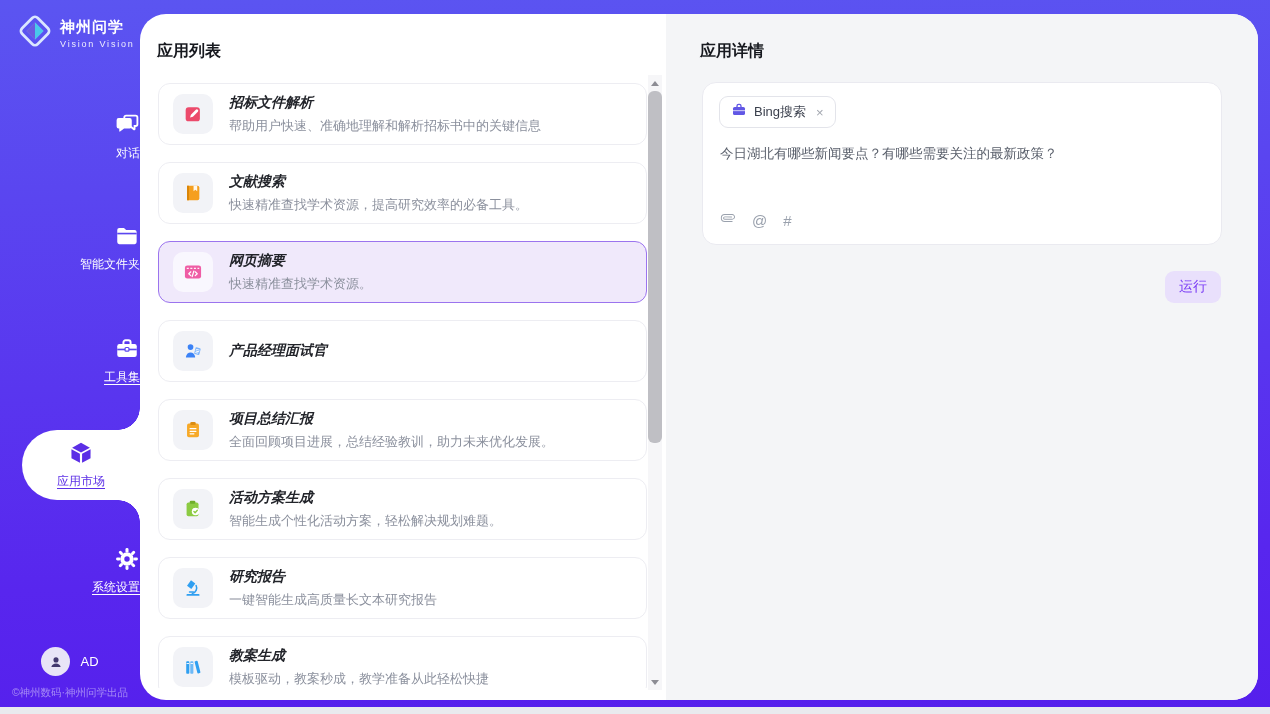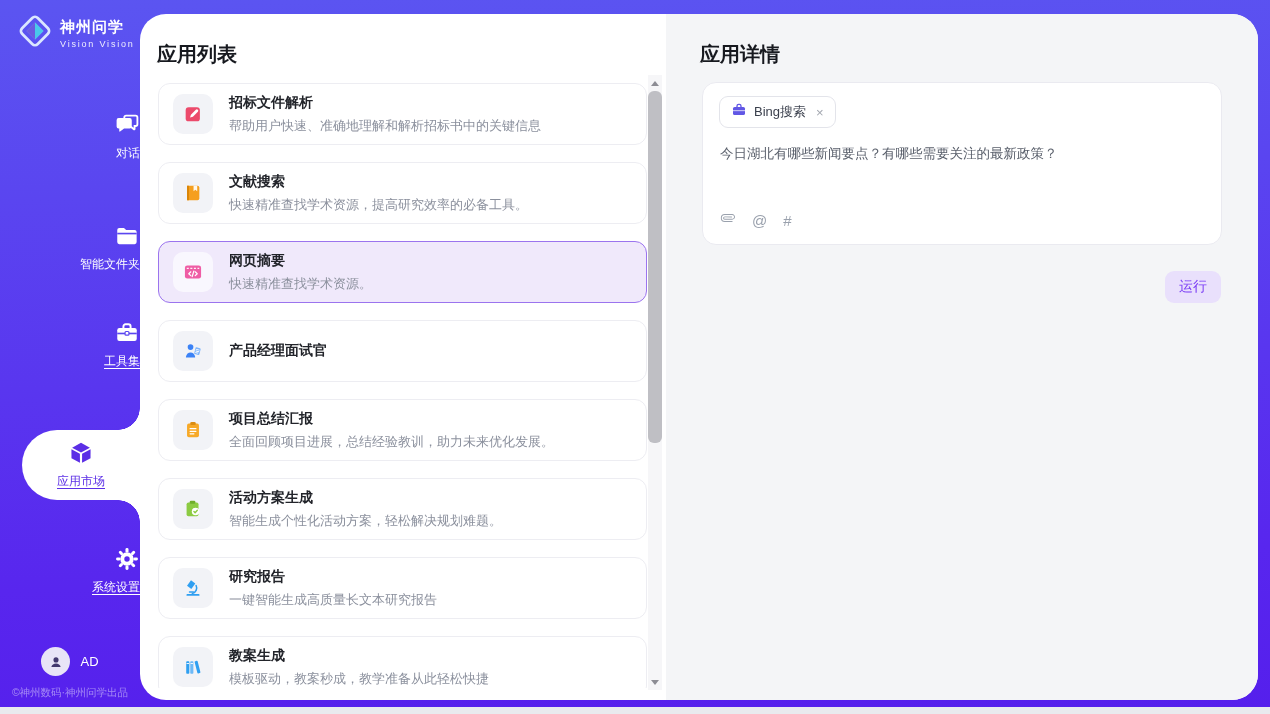--- a/index.html
+++ b/index.html
@@ -33,34 +33,34 @@
   .avatar { width:29px; height:29px; border-radius:50%; background:#e8e4f7;
             display:flex; align-items:center; justify-content:center; }
   .user-initials { color:#fff; font-size:13px; }
   .copyright { position:absolute; top:686px; left:0; width:140px; text-align:center;
                font-size:10.5px; color:rgba(255,255,255,.45); white-space:nowrap; }
 
   
   .main { position:absolute; left:140px; top:14px; width:1118px; height:686px;
           background:#fff; border-radius:26px; display:flex; overflow:hidden; }
 
-  .panel-title { font-size:20px; font-weight:bold; color:#17191f; }
+  .panel-title { font-size:16px; font-weight:bold; color:#17191f; }
 
   
   .list-panel { width:526px; position:relative; flex:none; }
   .list-panel .panel-title { position:absolute; top:27px; left:17px; }
   .cards { position:absolute; top:69px; left:18px; width:489px; bottom:12px;
            display:flex; flex-direction:column; gap:17px; overflow:hidden; }
   .app-card { flex:none; height:62px; background:#fff; border:1px solid #ededf2; border-radius:12px;
               display:flex; align-items:center; padding:0 14px; gap:16px; cursor:pointer; }
   .app-card.selected { background:#f0e9fb; border:1.4px solid #9b74ee; }
   .tile { width:40px; height:40px; border-radius:10px; background:#f2f3f7; flex:none;
           display:flex; align-items:center; justify-content:center; }
   .app-card.selected .tile { background:rgba(255,255,255,.62); }
-  .app-name { font-size:14px; font-weight:bold; color:#22242a; }
+  .app-name { font-size:14px; font-weight:bold; color:#22242a;font-style:italic; }
   .app-desc { font-size:13px; color:#8b909d; margin-top:5px; }
 
   
   .scrollbar { position:absolute; left:508px; top:61px; width:14px; height:615px; background:#f6f6f8; }
   .sb-thumb { position:absolute; left:0; top:16px; width:14px; height:352px; background:#bfbfc4; border-radius:6px; cursor:grab; }
   .sb-arrow { position:absolute; left:0; width:14px; height:14px; display:flex; align-items:center; justify-content:center; cursor:pointer; }
   .sb-arrow.up { top:1px; } .sb-arrow.down { bottom:1px; }
   .tri-up { width:0; height:0; border-left:4px solid transparent; border-right:4px solid transparent; border-bottom:5px solid #8d8d94; }
   .tri-down { width:0; height:0; border-left:4px solid transparent; border-right:4px solid transparent; border-top:5px solid #8d8d94; }
 
@@ -113,21 +113,21 @@
       </div>
       <div class="nav-item" style="top: 223px;">
         <span class="ic">
           <svg viewBox="0 0 24 24" width="26" height="26">
             <path fill="#fff" d="M3 6.4a1.9 1.9 0 0 1 1.9-1.9h4.3l2 2H19a1.9 1.9 0 0 1 1.9 1.9v9.2a1.9 1.9 0 0 1-1.9 1.9H4.9A1.9 1.9 0 0 1 3 17.6z"></path>
             <rect x="3" y="9" width="17.9" height="1.5" fill="#5a46f0"></rect>
           </svg>
         </span>
         <span>智能文件夹</span>
       </div>
-      <div class="nav-item" style="top: 320px;">
+      <div class="nav-item" style="top: 336px;">
         <span class="ic">
           <svg viewBox="0 0 24 24" width="26" height="26">
             <path fill="none" stroke="#fff" stroke-width="1.8" d="M8.7 7.4V6a2 2 0 0 1 2-2h2.6a2 2 0 0 1 2 2v1.4"></path>
             <rect x="3" y="7.4" width="18" height="12" rx="2" fill="#fff"></rect>
             <rect x="3" y="11.7" width="18" height="1.5" fill="#5a46f0"></rect>
             <rect x="10.2" y="10.6" width="3.6" height="3.4" rx="0.9" fill="#fff" stroke="#5a46f0" stroke-width="1.1"></rect>
           </svg>
         </span>
         <span class="u">工具集</span>
       </div>

